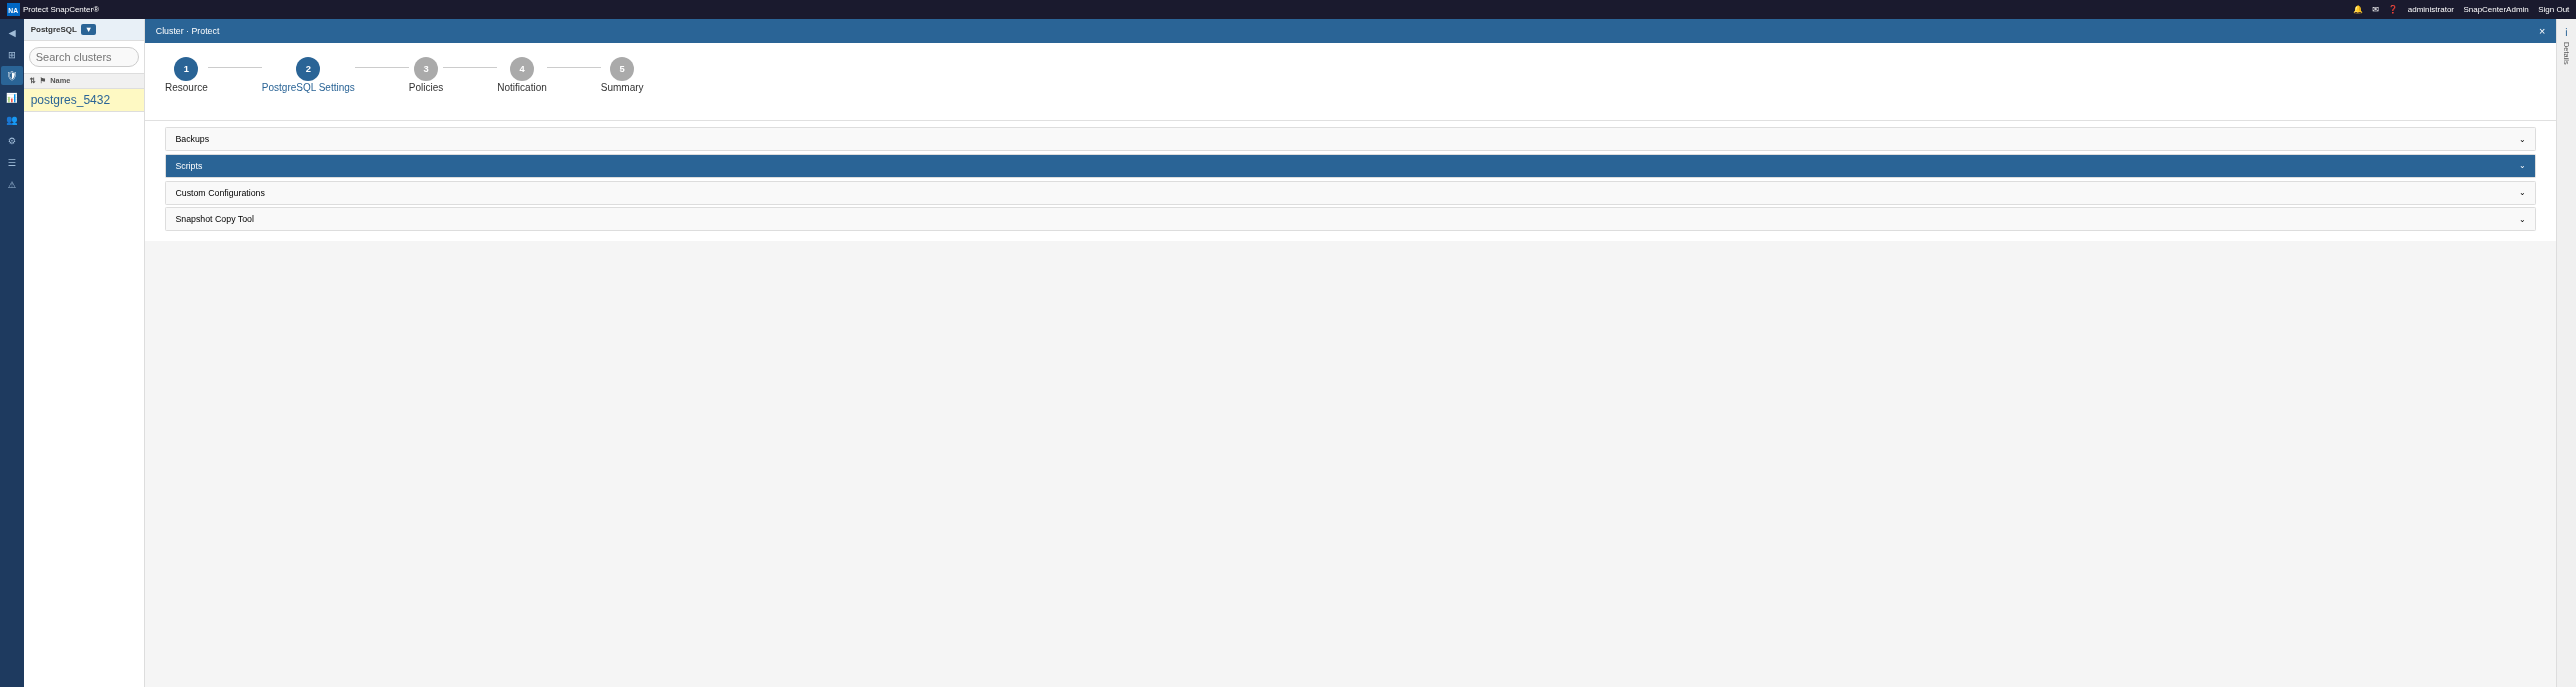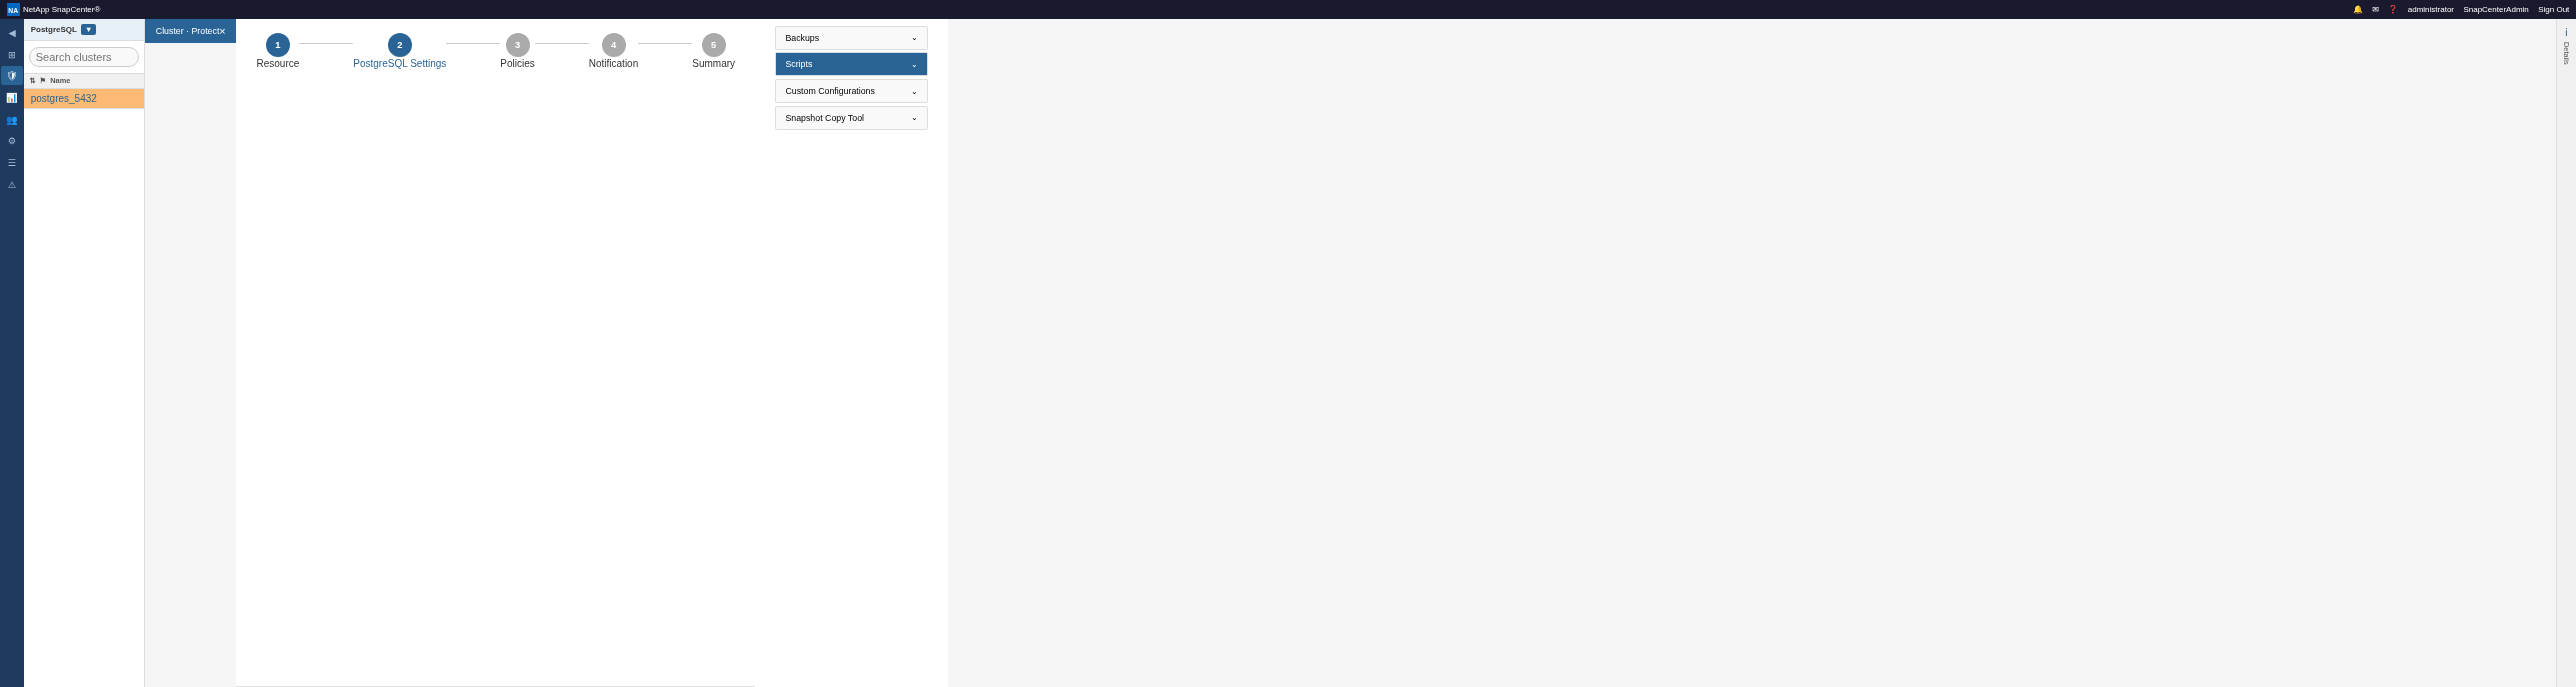--- a/index.html
+++ b/index.html
@@ -106,31 +106,31 @@
       background: #f0f0f0;
       border-bottom: 0.7px solid #ddd;
       gap: 4px;
       font-size: 7.4px;
       color: #555;
       font-weight: bold;
     }
     .sidebar-item {
       padding: 4px 6.7px;
       cursor: pointer;
-      font-size: 10px;
+      font-size: 12px;
       color: #2a6496;
-      background: #fdba74;
+      background: #fef9c3;
       border-bottom: 0.7px solid #ddd;
     }
 
     
     .content-area {
       flex: 1;
       display: flex;
-      flex-direction: row;
+      flex-direction: column;
       overflow: hidden;
     }
 
     
     .content-header {
       background: #2a6496;
       color: #fff;
       padding: 5.4px 10.8px;
       font-size: 8.8px;
       display: flex;
@@ -252,21 +252,21 @@
 </head>
 <body>
 
 <div class="top-bar">
   <div class="top-bar-left">
     <div class="netapp-logo">
       <svg viewBox="0 0 20 20" fill="none" xmlns="http://www.w3.org/2000/svg" style="font-size:12px">
         <rect width="20" height="20" fill="#0067C5"></rect>
         <text x="2" y="15" font-size="10" fill="white" font-weight="bold">NA</text>
       </svg>
-      <span>NetApp SnapCenter®</span>
+      <span>Protect SnapCenter®</span>
     </div>
   </div>
   <div class="top-bar-right">
     <span>🔔</span>
     <span>✉</span>
     <span>❓</span>
     <span>administrator</span>
     <span>SnapCenterAdmin</span>
     <span style="cursor:pointer;text-align:right;">Sign Out</span>
   </div>

